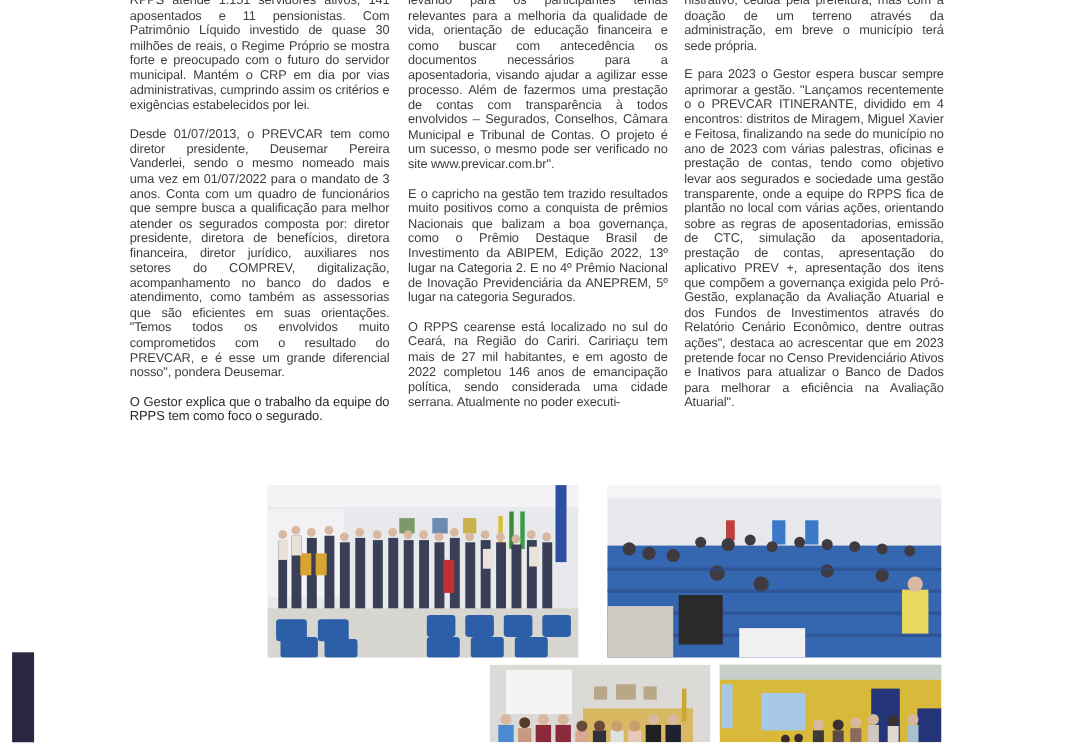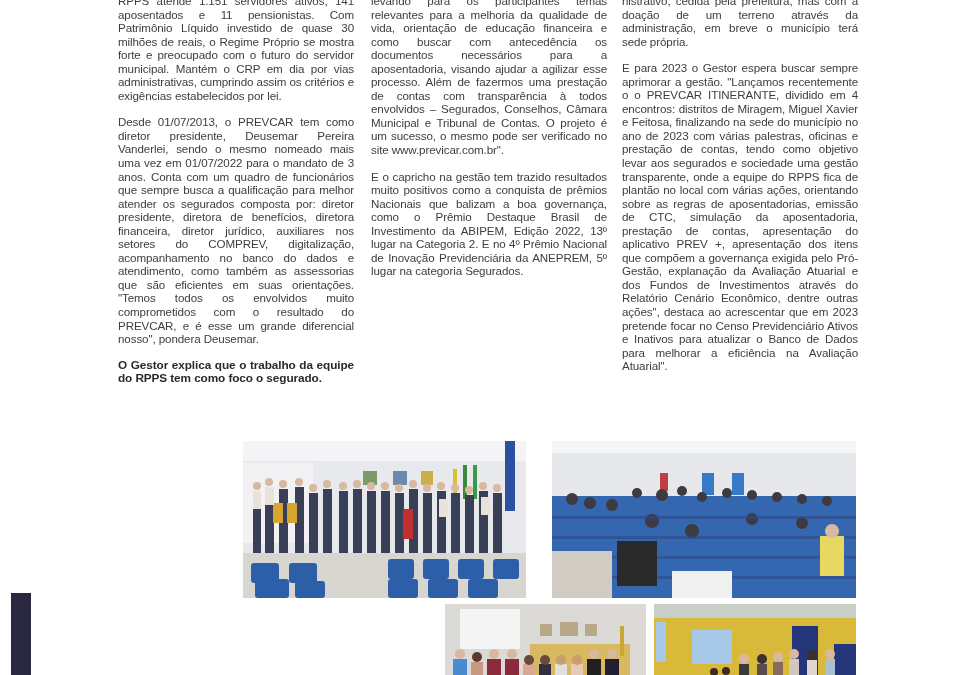--- a/index.html
+++ b/index.html
@@ -4,21 +4,21 @@
 <style>
   * { box-sizing: border-box; margin: 0; padding: 0; }
   html, body { width: 968px; height: 675px; overflow: hidden; background: #ffffff; }
   body { position: relative; font-family: "Liberation Sans", "DejaVu Sans", sans-serif; color: #3a3a3a; }
   .col {
     position: absolute; top: -6px; width: 236px;
     font-size: 11.6px; line-height: 13.55px; text-align: justify;
     color: #3d3d3d; letter-spacing: -0.1px;
   }
   .col p { margin-bottom: 13px; hyphens: manual; }
-  .col p.bold { font-weight: bold; color: #2a2a2a; font-size: 11.8px; }
+  .col p.bold { font-weight: normal; color: #2a2a2a; font-size: 11.8px; }
   #col1 { left: 118px; }
   #col2 { left: 371px; }
   #col3 { left: 622px; }
 
   .photo { position: absolute; overflow: hidden; }
   .photo svg { display: block; width: 100%; height: 100%; }
   #photo1 { left: 243px; top: 441px; width: 283px; height: 157px; }
   #photo2 { left: 552px; top: 441px; width: 304px; height: 157px; }
   #photo3 { left: 445px; top: 604px; width: 201px; height: 71px; }
   #photo4 { left: 654px; top: 604px; width: 202px; height: 71px; }
@@ -29,20 +29,21 @@
 
 <div id="col1" class="col">
   <p>RPPS atende 1.151 servidores ativos, 141 aposentados e 11 pensionistas. Com Patrimônio Líquido investido de quase 30 milhões de reais, o Regime Próprio se mostra forte e preocupado com o futuro do servidor municipal. Mantém o CRP em dia por vias administrativas, cumprindo assim os critérios e exigências estabelecidos por lei.</p>
   <p>Desde 01/07/2013, o PREVCAR tem como diretor presidente, Deusemar Pereira Vanderlei, sendo o mesmo nomeado mais uma vez em 01/07/2022 para o mandato de 3 anos. Conta com um quadro de funcionários que sempre busca a qualificação para melhor atender os segurados composta por: diretor presidente, diretora de benefícios, diretora financeira, diretor jurídico, auxiliares nos setores do COMPREV, digitalização, acompanhamento no banco do dados e atendimento, como também as assessorias que são eficientes em suas orientações. "Temos todos os envolvidos muito comprometidos com o resultado do PREVCAR, e é esse um grande diferencial nosso", pondera Deusemar.</p>
   <p class="bold">O Gestor explica que o trabalho da equipe do RPPS tem como foco o segurado.</p>
 </div>
 
 <div id="col2" class="col">
   <p>levando para os participantes temas relevantes para a melhoria da qualidade de vida, orientação de educação financeira e como buscar com antecedência os documentos necessários para a aposentadoria, visando ajudar a agilizar esse processo. Além de fazermos uma prestação de contas com transparência à todos envolvidos – Segurados, Conselhos, Câmara Municipal e Tribunal de Contas. O projeto é um sucesso, o mesmo pode ser verificado no site www.previcar.com.br".</p>
   <p>E o capricho na gestão tem trazido resultados muito positivos como a conquista de prêmios Nacionais que balizam a boa governança, como o Prêmio Destaque Brasil de Investimento da ABIPEM, Edição 2022, 13º lugar na Categoria 2. E no 4º Prêmio Nacional de Inovação Previdenciária da ANEPREM, 5º lugar na categoria Segurados.</p>
+  <p>O RPPS cearense está localizado no sul do Ceará, na Região do Cariri. Caririaçu tem mais de 27 mil habitantes, e em agosto de 2022 completou 146 anos de emancipação política, sendo considerada uma cidade serrana. Atualmente no poder executi-</p>
 </div>
 
 <div id="col3" class="col">
   <p>nistrativo, cedida pela prefeitura, mas com a doação de um terreno através da administração, em breve o município terá sede própria.</p>
   <p>E para 2023 o Gestor espera buscar sempre aprimorar a gestão. "Lançamos recentemente o o PREVCAR ITINERANTE, dividido em 4 encontros: distritos de Miragem, Miguel Xavier e Feitosa, finalizando na sede do município no ano de 2023 com várias palestras, oficinas e prestação de contas, tendo como objetivo levar aos segurados e sociedade uma gestão transparente, onde a equipe do RPPS fica de plantão no local com várias ações, orientando sobre as regras de aposentadorias, emissão de  CTC, simulação da aposentadoria, prestação de contas, apresentação do aplicativo PREV +, apresentação dos itens que compõem a governança exigida pelo Pró-Gestão, explanação da Avaliação Atuarial e dos Fundos de Investimentos através do Relatório Cenário Econômico, dentre outras ações", destaca ao acrescentar que em 2023 pretende focar no Censo Previdenciário Ativos e Inativos para atualizar o Banco de Dados para melhorar a eficiência na Avaliação Atuarial".</p>
 </div>
 
 <div id="photo1" class="photo">
   <svg viewBox="0 0 283 157" preserveAspectRatio="none">
     <rect width="283" height="157" fill="#e8e9ec"></rect>

